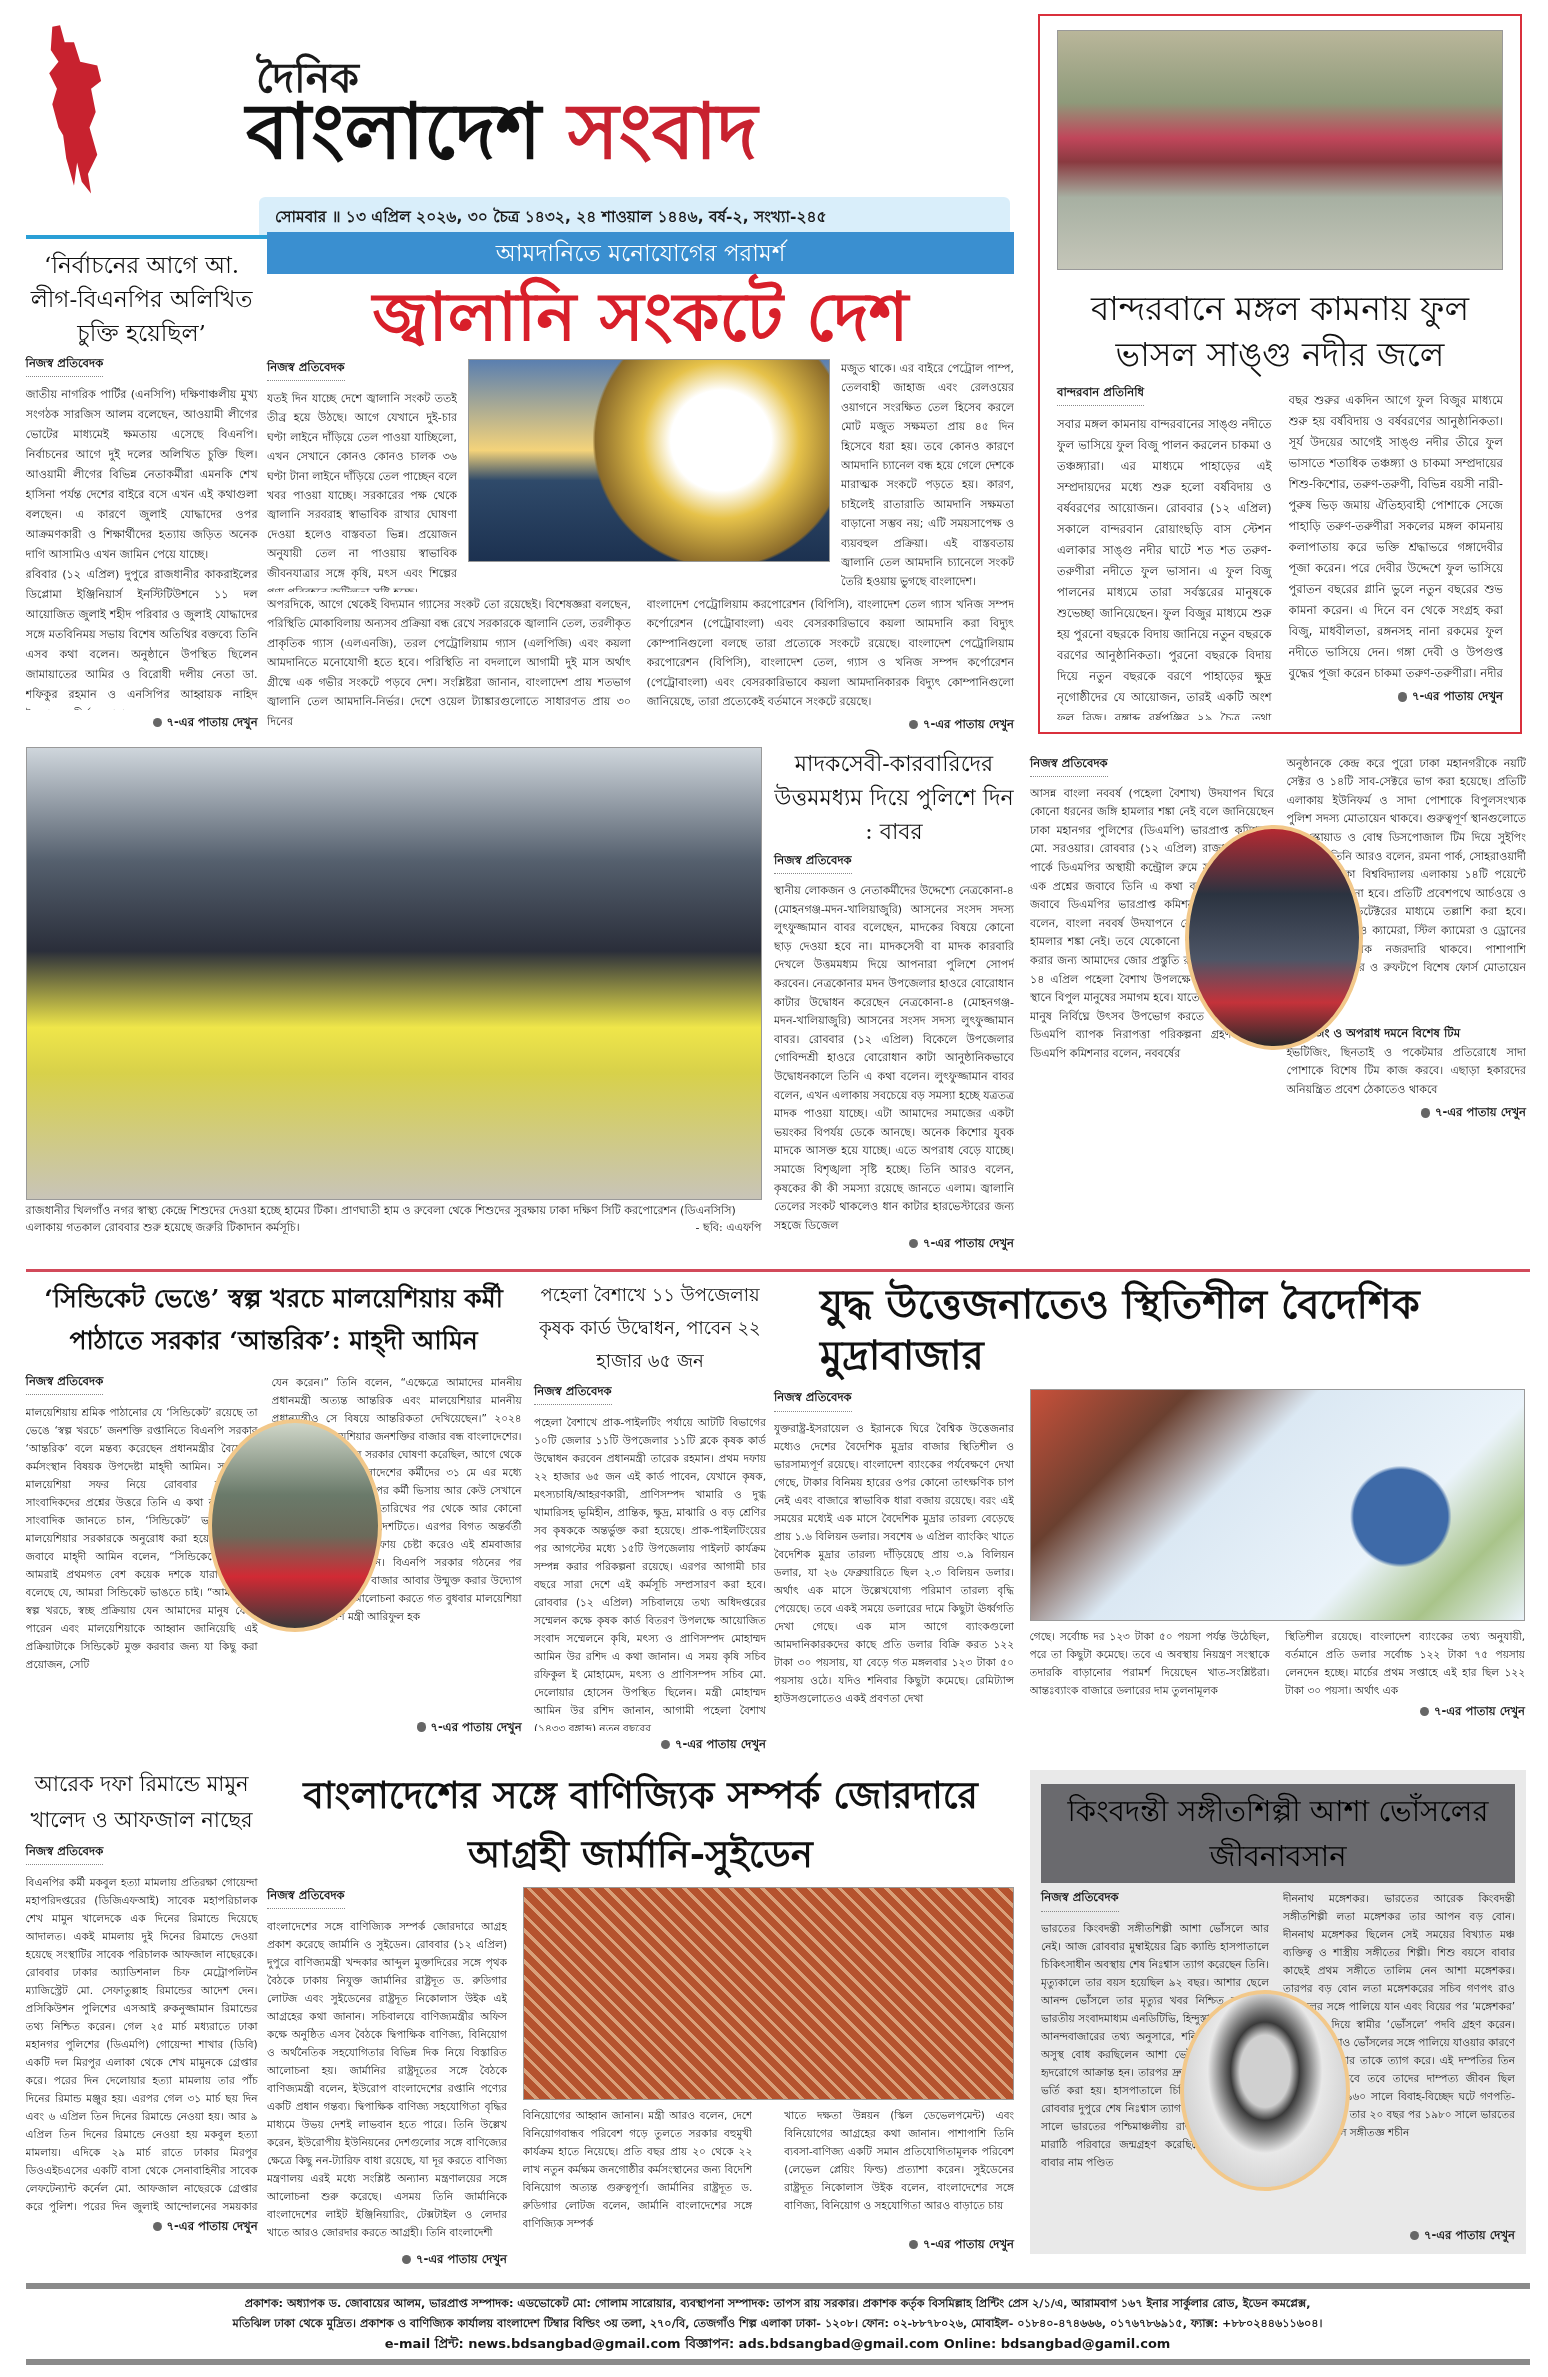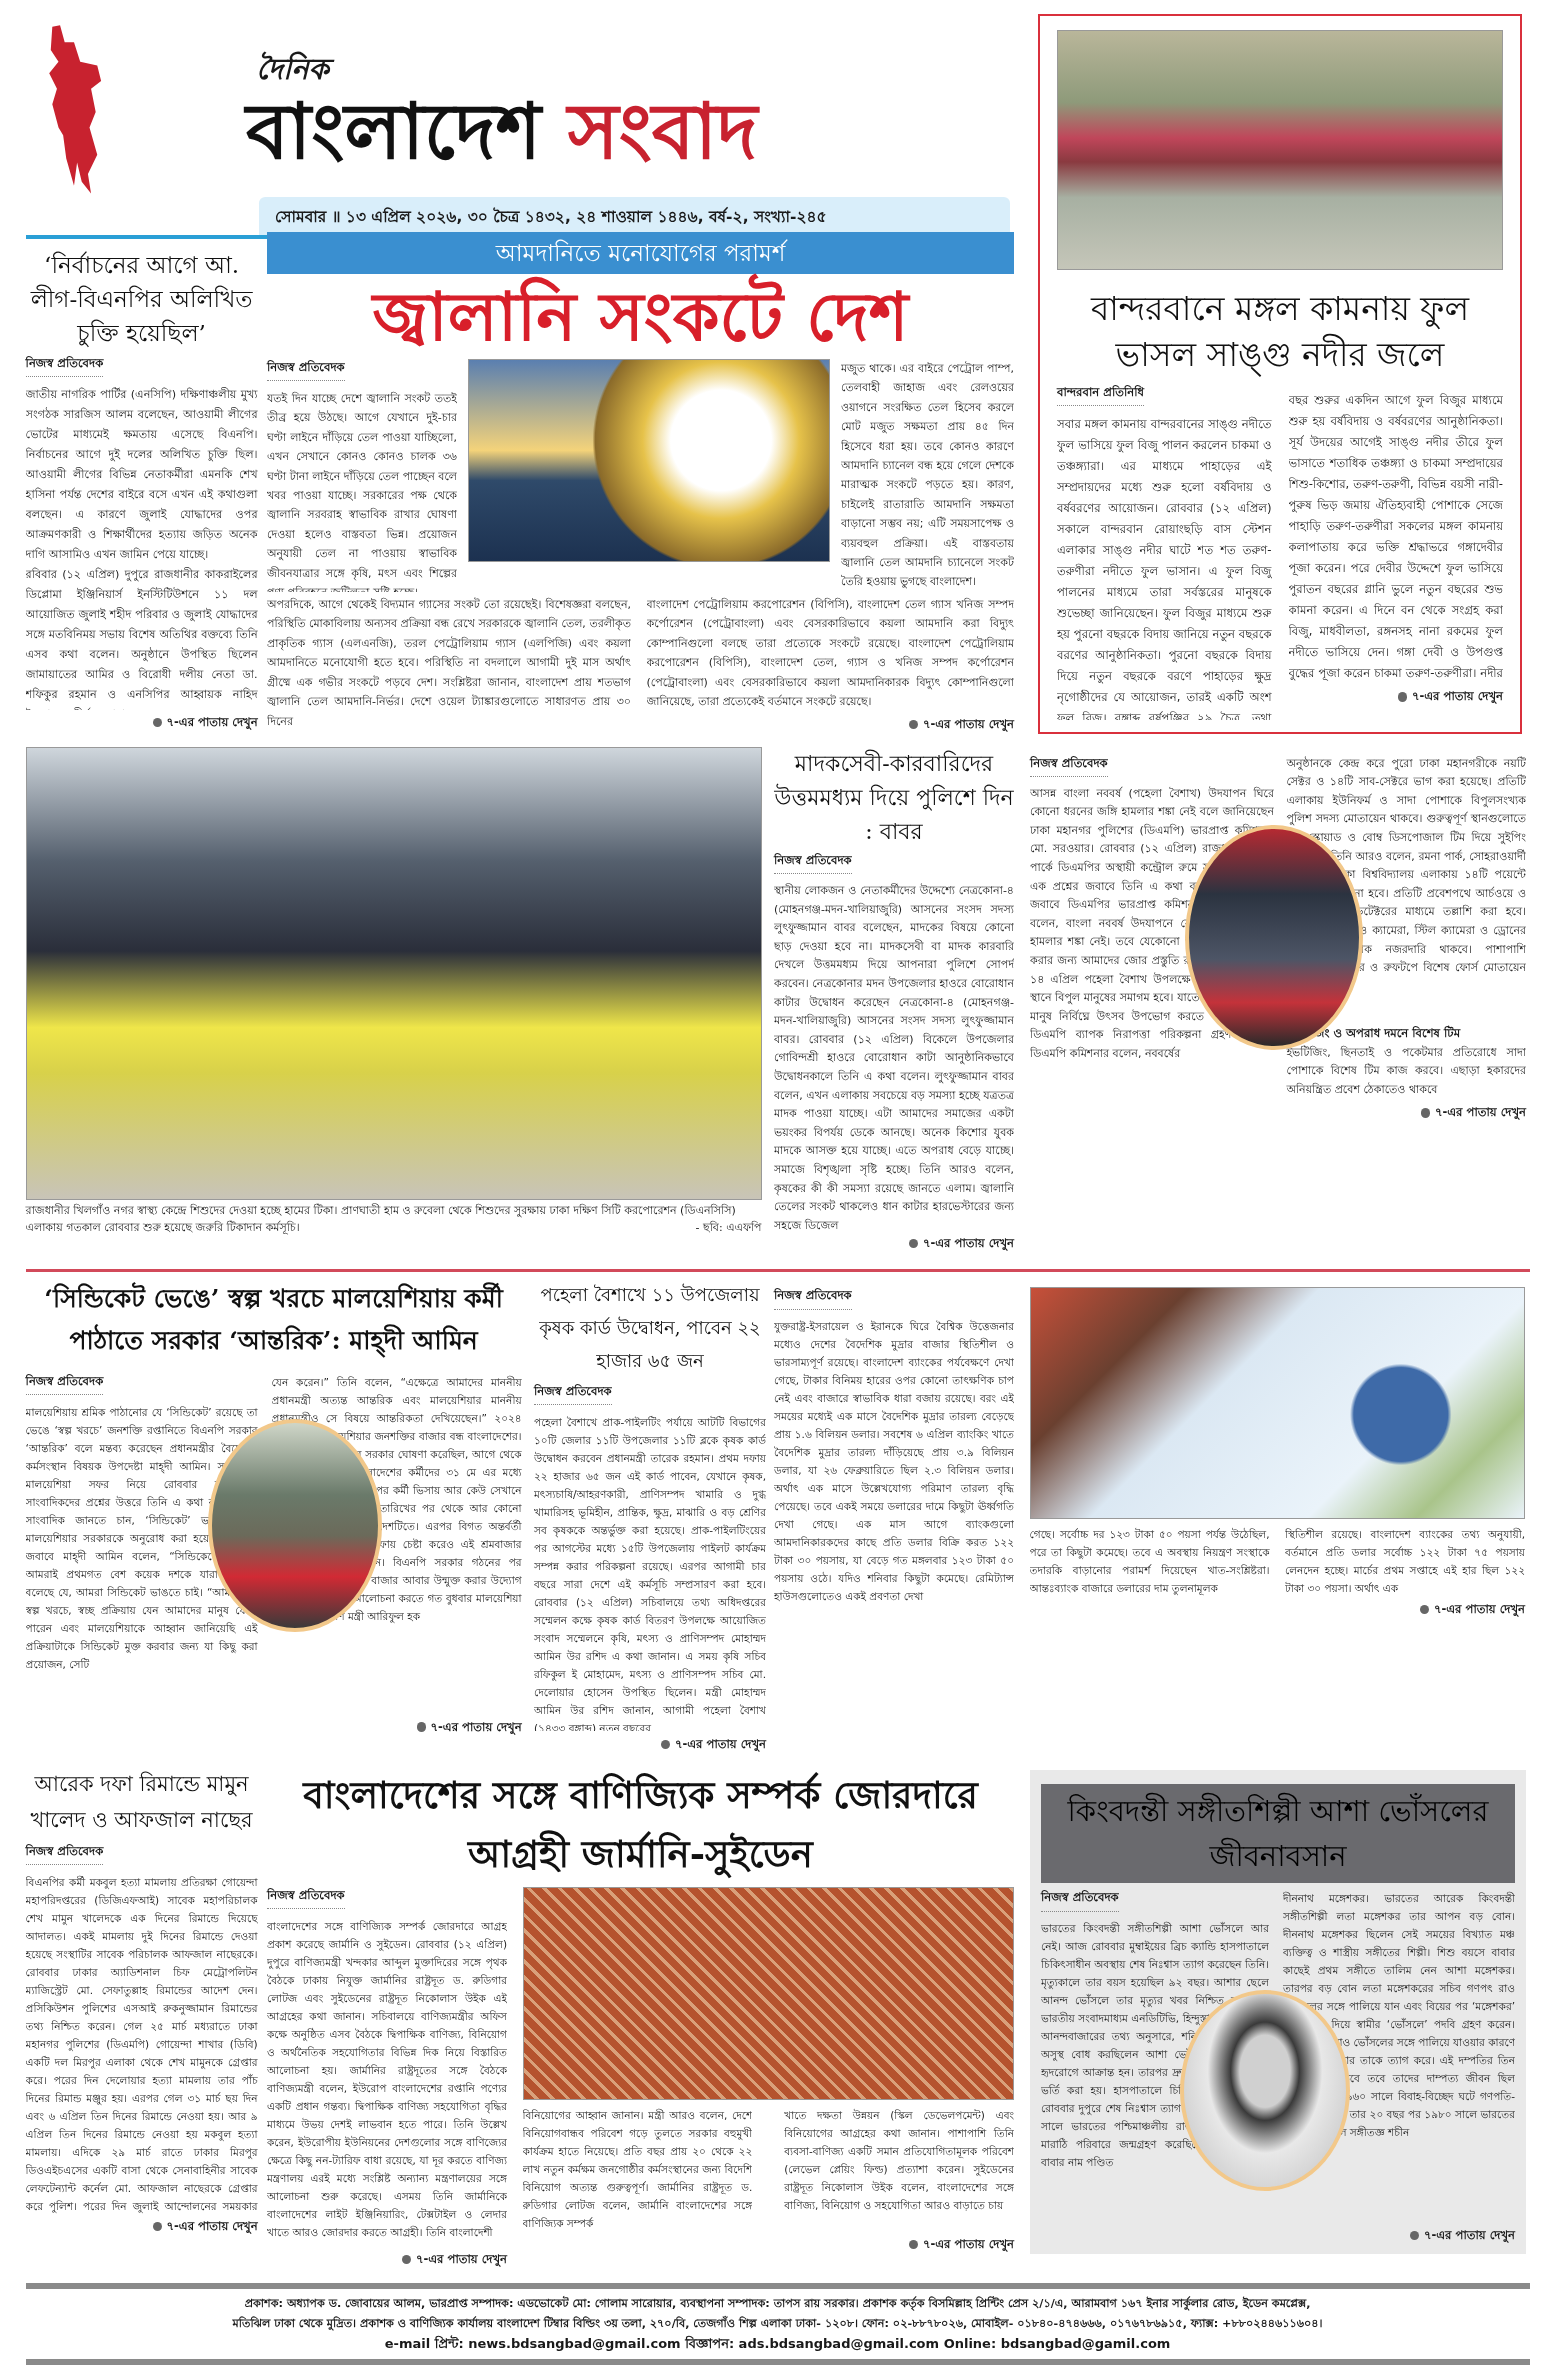--- a/index.html
+++ b/index.html
@@ -17,21 +17,21 @@
 .rule-grey{height:7.7px;background:#8a8a8a}
 .oval{border-radius:50%;border:4.6px solid #f2c88a;overflow:hidden}
 </style>
 </head>
 <body>
 
 <div class="abs" style="left:0;top:0;width:1038px;height:244px;">
   <svg class="abs" style="left:43px;top:19.4px" width="62" height="186" viewBox="0 0 80 240">
     <path d="M12 10 L22 8 L28 30 L40 30 L48 55 L70 60 L75 80 L62 90 L68 120 L60 140 L70 175 L58 200 L62 225 L50 210 L44 185 L40 215 L30 180 L26 150 L20 140 L12 110 L18 90 L8 70 L20 55 L10 40 Z" fill="#c8222f"></path>
   </svg>
-  <div class="abs" style="left:256px;top:46px;font-family:'DejaVu Serif',serif;font-weight:bold;font-size:29px;font-style:italic;">দৈনিক</div>
+  <div class="abs" style="left:256px;top:46px;font-family:'DejaVu Serif',serif;font-weight:bold;font-size:41px;">দৈনিক</div>
   <div class="abs" style="left:246px;top:81px;font-family:'DejaVu Serif',serif;font-weight:bold;font-size:77px;line-height:101px;white-space:nowrap;">
     <span style="color:#111">বাংলাদেশ</span>
     <span style="color:#c8222f">সংবাদ</span>
   </div>
   <div class="abs" style="left:259px;top:197px;width:751px;height:39px;background:#d9eefa;border-radius:6.2px 6.2px 0 0;"></div>
   <div class="abs" style="left:275px;top:205px;font-size:15.5px;font-weight:bold;white-space:nowrap;">সোমবার ॥ ১৩ এপ্রিল ২০২৬, ৩০ চৈত্র ১৪৩২, ২৪ শাওয়াল ১৪৪৬, বর্ষ-২, সংখ্যা-২৪৫</div>
   <div class="abs" style="left:25.6px;top:235px;width:987px;height:3.9px;background:#2a9fd6;"></div>
 </div>
 
 <div class="abs" style="left:1038px;top:14px;width:484px;height:720px;border:2.3px solid #d9303c;padding:14px 17px;">
@@ -130,20 +130,21 @@
 </div>
 
 <div class="abs" style="left:534px;top:1278px;width:232px;height:469px;">
   <div class="hl" style="font-size:18px;line-height:33px;">পহেলা বৈশাখে ১১ উপজেলায় কৃষক কার্ড উদ্বোধন, পাবেন ২২ হাজার ৬৫ জন</div>
   <div class="byline" style="margin-top:6.2px">নিজস্ব প্রতিবেদক</div>
   <div class="body-text" style="height:318px;overflow:hidden;font-size:10.5px;line-height:18px;">পহেলা বৈশাখে প্রাক-পাইলটিং পর্যায়ে আটটি বিভাগের ১০টি জেলার ১১টি উপজেলার ১১টি ব্লকে কৃষক কার্ড উদ্বোধন করবেন প্রধানমন্ত্রী তারেক রহমান। প্রথম দফায় ২২ হাজার ৬৫ জন এই কার্ড পাবেন, যেখানে কৃষক, মৎস্যচাষি/আহরণকারী, প্রাণিসম্পদ খামারি ও দুগ্ধ খামারিসহ ভূমিহীন, প্রান্তিক, ক্ষুদ্র, মাঝারি ও বড় শ্রেণির সব কৃষককে অন্তর্ভুক্ত করা হয়েছে। প্রাক-পাইলটিংয়ের পর আগস্টের মধ্যে ১৫টি উপজেলায় পাইলট কার্যক্রম সম্পন্ন করার পরিকল্পনা রয়েছে। এরপর আগামী চার বছরে সারা দেশে এই কর্মসূচি সম্প্রসারণ করা হবে। রোববার (১২ এপ্রিল) সচিবালয়ে তথ্য অধিদপ্তরের সম্মেলন কক্ষে কৃষক কার্ড বিতরণ উপলক্ষে আয়োজিত সংবাদ সম্মেলনে কৃষি, মৎস্য ও প্রাণিসম্পদ মোহাম্মদ আমিন উর রশিদ এ কথা জানান। এ সময় কৃষি সচিব রফিকুল ই মোহামেদ, মৎস্য ও প্রাণিসম্পদ সচিব মো. দেলোয়ার হোসেন উপস্থিত ছিলেন। মন্ত্রী মোহাম্মদ আমিন উর রশিদ জানান, আগামী পহেলা বৈশাখ (১৪৩৩ বঙ্গাব্দ) নতুন বছরের</div>
   <div class="cont"><span class="dot"></span><span>৭-এর পাতায় দেখুন</span></div>
 </div>
 
 <div class="abs" style="left:774px;top:1278px;width:751px;height:469px;">
+  <div class="hl" style="font-size:40px;line-height:51px;font-weight:bold;text-align:left;padding-left:46px;">যুদ্ধ উত্তেজনাতেও স্থিতিশীল বৈদেশিক মুদ্রাবাজার</div>
   <div style="display:flex;gap:15.5px;margin-top:9.3px">
     <div style="width:240px">
       <div class="byline">নিজস্ব প্রতিবেদক</div>
       <div class="body-text" style="height:321px;overflow:hidden;font-size:10.5px;line-height:18px;">যুক্তরাষ্ট্র-ইসরায়েল ও ইরানকে ঘিরে বৈশ্বিক উত্তেজনার মধ্যেও দেশের বৈদেশিক মুদ্রার বাজার স্থিতিশীল ও ভারসাম্যপূর্ণ রয়েছে। বাংলাদেশ ব্যাংকের পর্যবেক্ষণে দেখা গেছে, টাকার বিনিময় হারের ওপর কোনো তাৎক্ষণিক চাপ নেই এবং বাজারে স্বাভাবিক ধারা বজায় রয়েছে। বরং এই সময়ের মধ্যেই এক মাসে বৈদেশিক মুদ্রার তারল্য বেড়েছে প্রায় ১.৬ বিলিয়ন ডলার। সবশেষ ৬ এপ্রিল ব্যাংকিং খাতে বৈদেশিক মুদ্রার তারল্য দাঁড়িয়েছে প্রায় ৩.৯ বিলিয়ন ডলার, যা ২৬ ফেব্রুয়ারিতে ছিল ২.৩ বিলিয়ন ডলার। অর্থাৎ এক মাসে উল্লেখযোগ্য পরিমাণ তারল্য বৃদ্ধি পেয়েছে। তবে একই সময়ে ডলারের দামে কিছুটা ঊর্ধ্বগতি দেখা গেছে। এক মাস আগে ব্যাংকগুলো আমদানিকারকদের কাছে প্রতি ডলার বিক্রি করত ১২২ টাকা ৩০ পয়সায়, যা বেড়ে গত মঙ্গলবার ১২৩ টাকা ৫০ পয়সায় ওঠে। যদিও শনিবার কিছুটা কমেছে। রেমিট্যান্স হাউসগুলোতেও একই প্রবণতা দেখা</div>
     </div>
     <div style="flex:1">
       <div class="photo" style="height:232px;background:radial-gradient(circle at 75% 55%,#3e6aa8 0 12%,transparent 13%),linear-gradient(135deg,#c8503a 0%,#6a4030 22%,#dbe8f3 40%,#eaf3fa 70%,#a9c48a 85%,#eaf3fa 100%);"></div>
       <div style="display:flex;gap:15.5px;margin-top:6.2px">
         <div class="body-text" style="flex:1;height:89px;overflow:hidden;font-size:10.5px;line-height:18px;">গেছে। সর্বোচ্চ দর ১২৩ টাকা ৫০ পয়সা পর্যন্ত উঠেছিল, পরে তা কিছুটা কমেছে। তবে এ অবস্থায় নিয়ন্ত্রণ সংস্থাকে তদারকি বাড়ানোর পরামর্শ দিয়েছেন খাত-সংশ্লিষ্টরা। আন্তঃব্যাংক বাজারে ডলারের দাম তুলনামূলক</div>
         <div style="flex:1">

